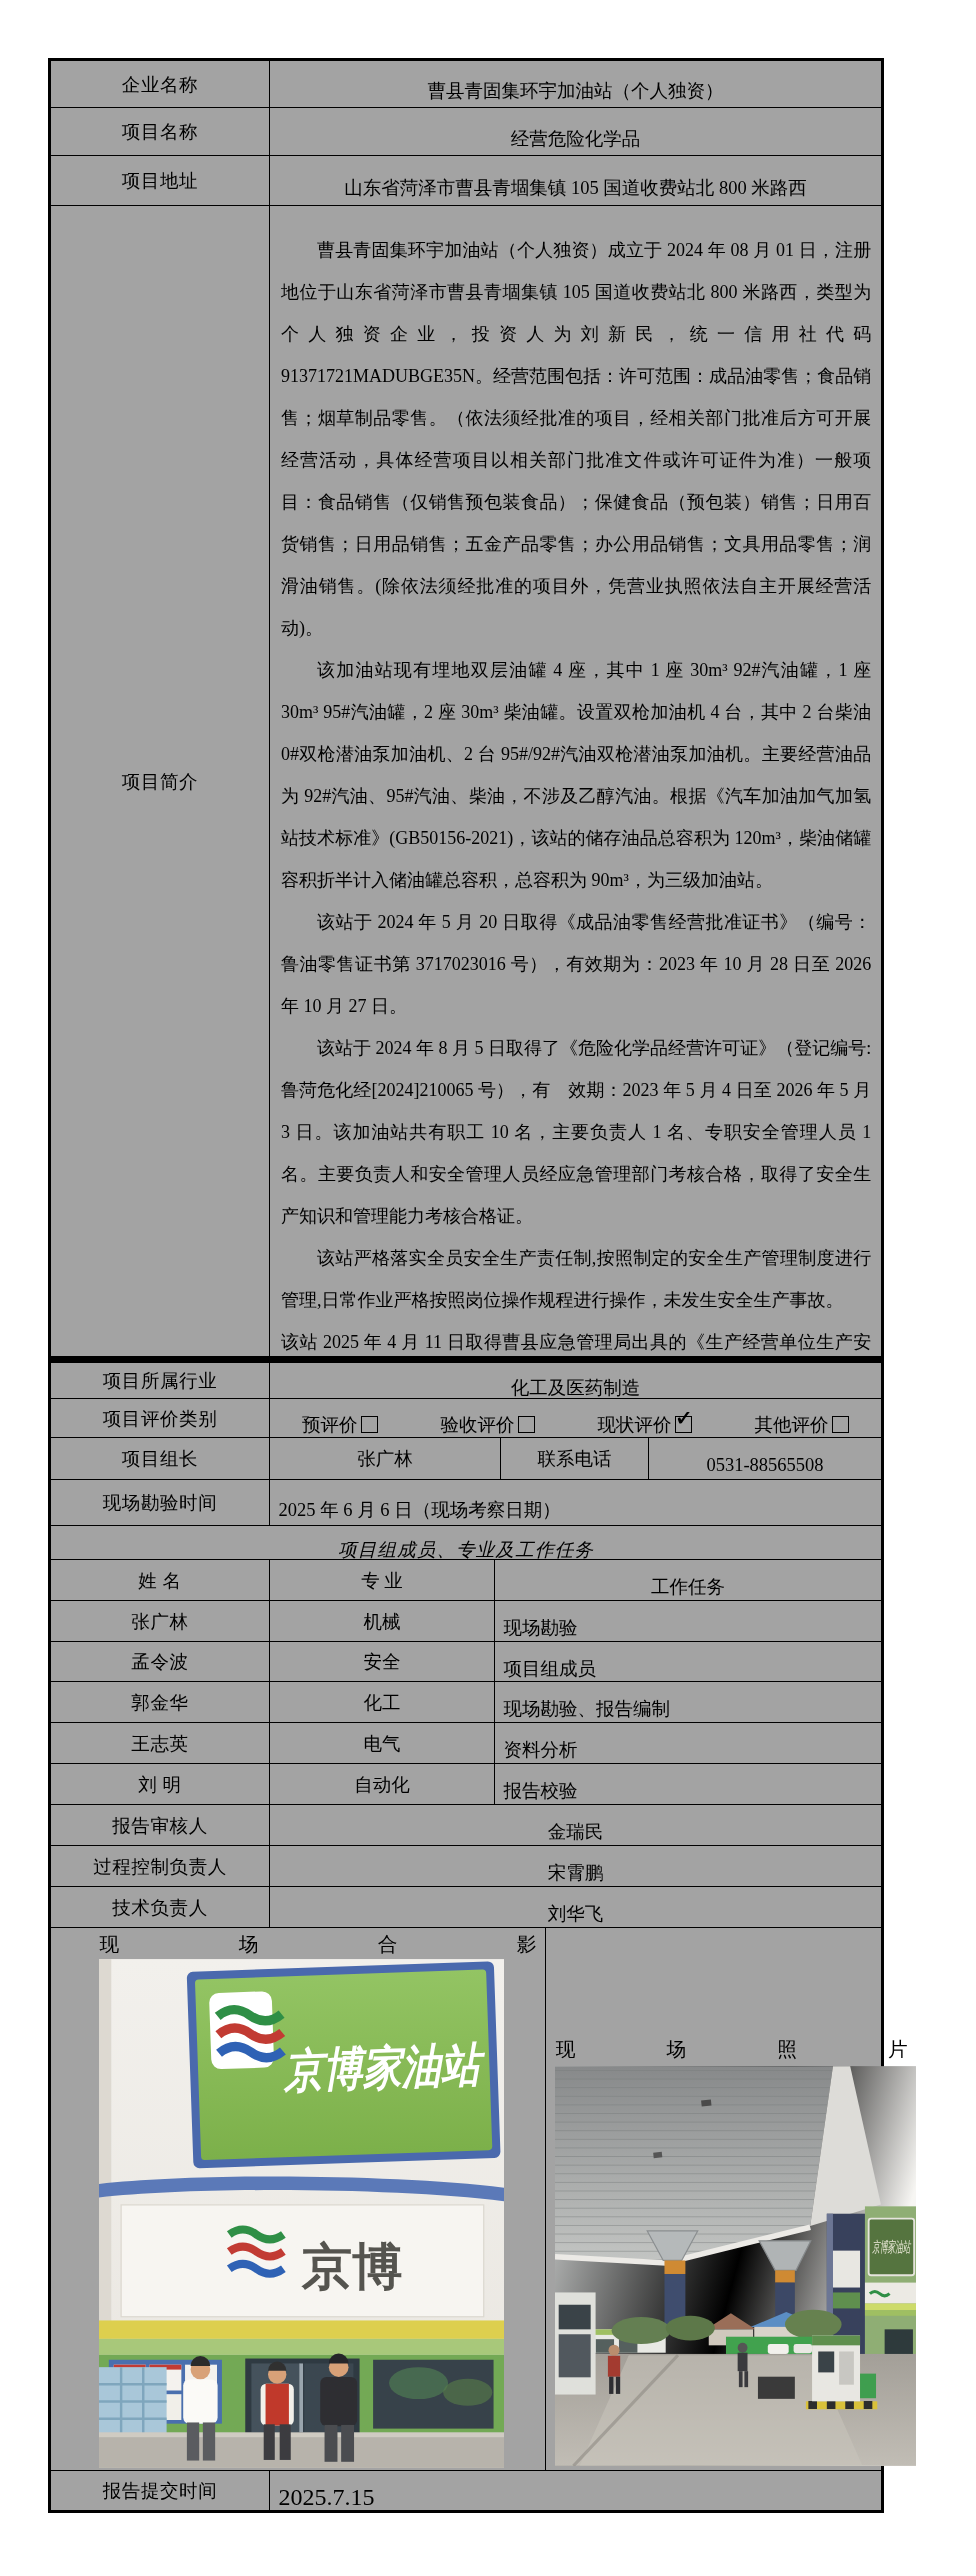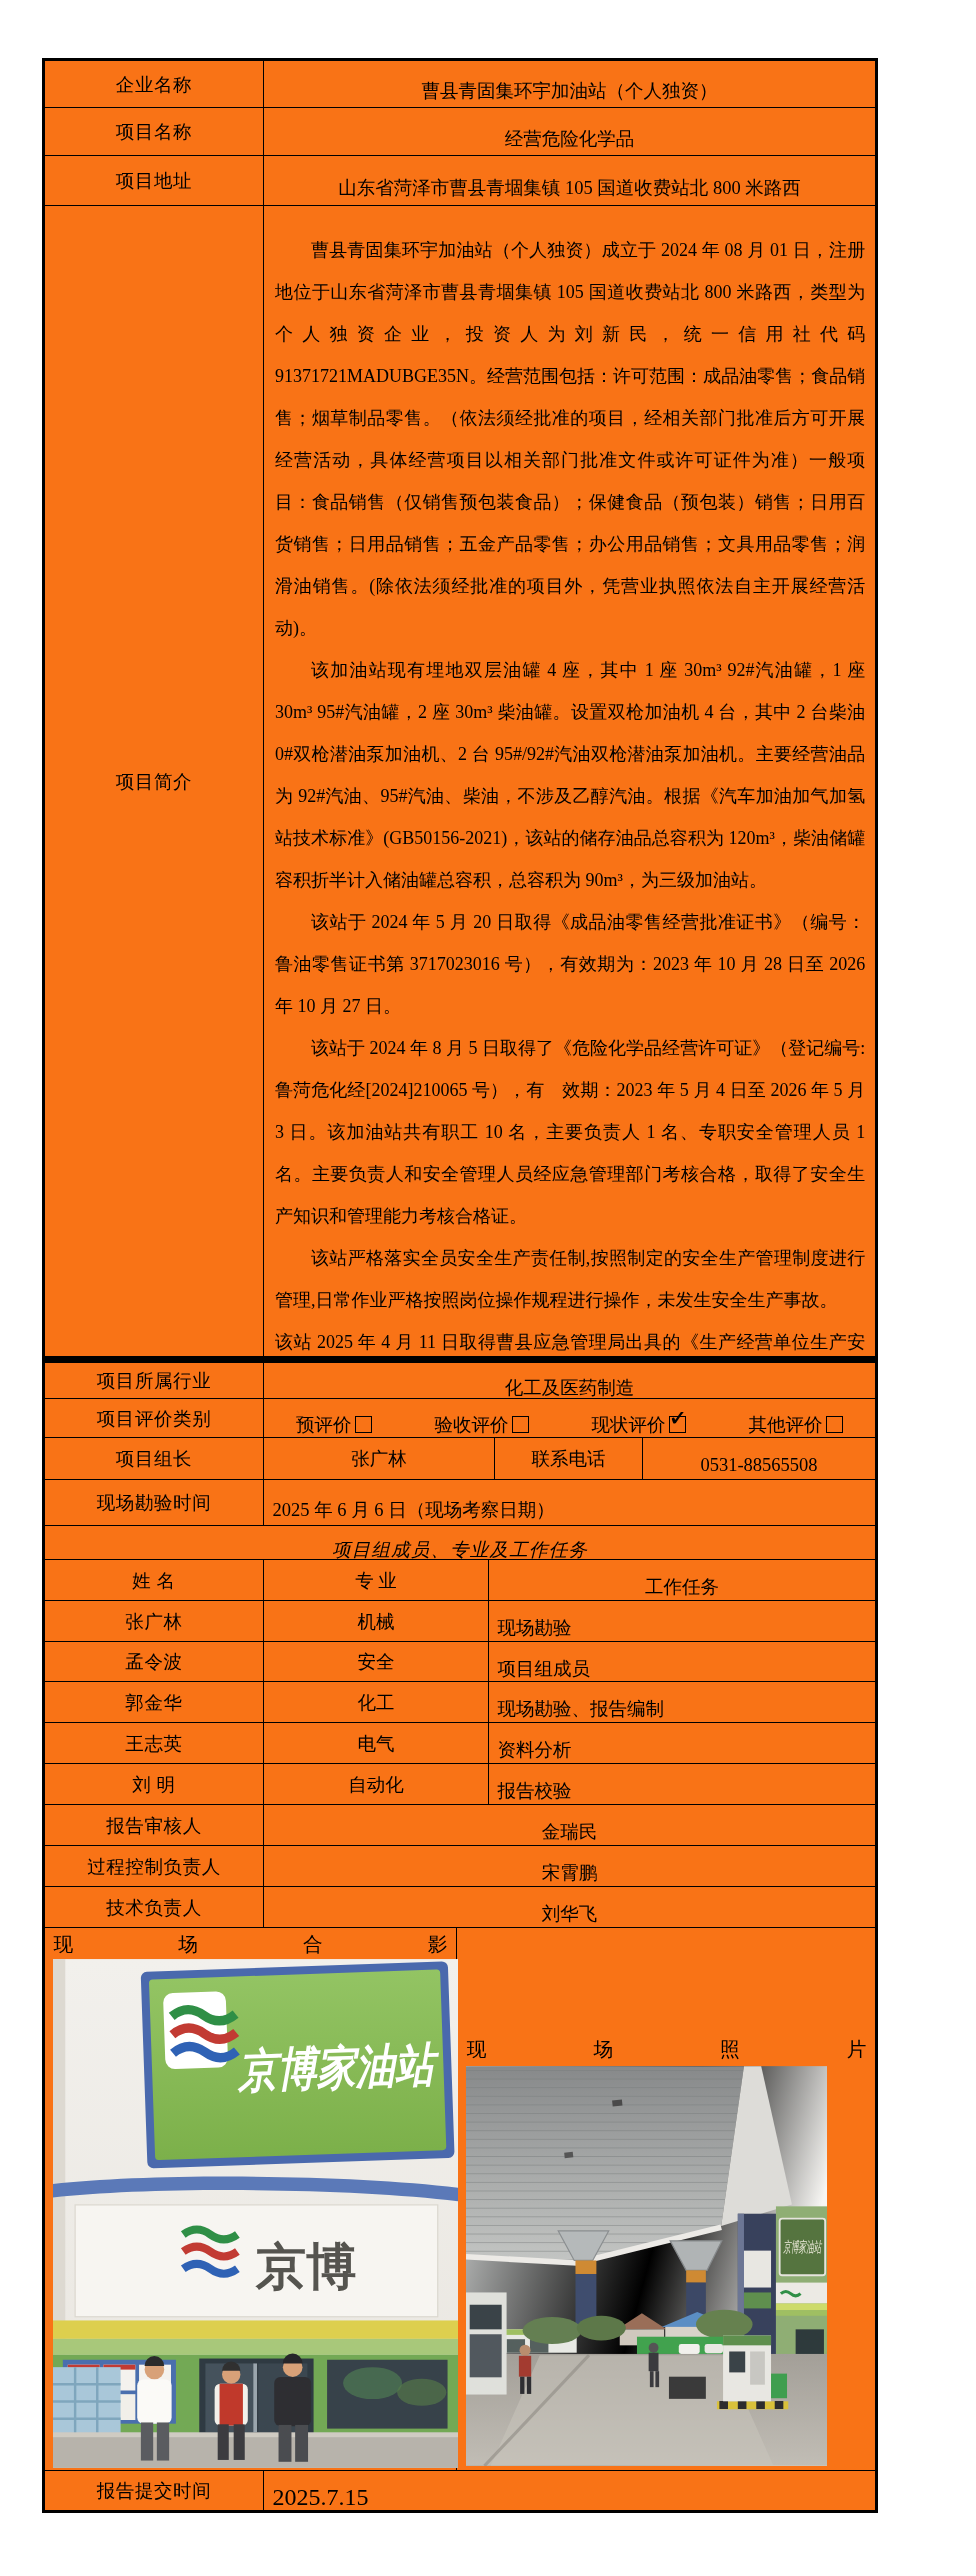--- a/index.html
+++ b/index.html
@@ -1,18 +1,18 @@
 <!DOCTYPE html>
 <html style="font-size:9.8px"><head>
 <meta charset="utf-8">
 <style>
   html,body{margin:0;padding:0;background:#ffffff;}
   .page{position:relative;width:976px;height:2576px;background:#fff;
         font-family:"Liberation Serif","DejaVu Serif",serif;color:#000;overflow:hidden;}
-  .sheet{position:absolute;left:42px;top:58px;width:836px;border:3.1px solid #000;box-sizing:border-box;background:#f97316;}
+  .sheet{position:absolute;left:48px;top:58px;width:836px;border:3.1px solid #000;box-sizing:border-box;background:#a3a3a3;}
   .tr{display:flex;border-bottom:1.8px solid #000;box-sizing:border-box;}
   .tr.thicksep{border-bottom-width:7.4px;}
   .tr.last{border-bottom:0;}
   .td{border-right:1.8px solid #000;box-sizing:border-box;display:flex;align-items:center;justify-content:center;
       font-size:18.5px;overflow:hidden;}
   .td.lastc{border-right:0;margin-top:13px;}
   .td.lab{width:219px;flex:none;text-align:center;letter-spacing:0.6px;}
   .td.grow{flex:1;}
   .td.leftal{justify-content:flex-start;padding-left:8.6px;}
   .td.c2{width:231px;flex:none;}
@@ -20,21 +20,21 @@
   .td.m2{width:225px;flex:none;}
   .summary-cell{display:block;padding:9.8px 9.8px 0 11px;font-size:18px;line-height:42px;text-align:justify;}
   .para{text-indent:36px;margin:0;}
   .para.flush{text-indent:0;}
   .evalcell{display:flex;justify-content:space-between;padding:0 32px;}
   .opt{display:flex;align-items:center;}
   .cb{width:15.4px;height:15.4px;border:1.8px solid #000;margin-left:3.1px;position:relative;flex:none;box-sizing:content-box;}
   .cb .mark{position:absolute;left:-1.8px;top:-13.5px;font-size:27px;font-weight:bold;
             font-family:"DejaVu Sans","Liberation Sans",sans-serif;line-height:27px;}
   .teamhdr{letter-spacing:1.2px;font-style:italic;}
-  .photos-left{width:412px;flex:none;display:block;border-right:1.8px solid #000;box-sizing:border-box;}
+  .photos-left{width:455px;flex:none;display:block;border-right:1.8px solid #000;box-sizing:border-box;margin-left:40px;}
   .photos-right{flex:1;display:block;}
   .ptitle{margin:4.9px 8.6px 0 8.6px;font-size:19.7px;line-height:23.4px;text-align:justify;text-align-last:justify;}
   .ptitle-r{margin:0 8.6px 0 9.8px;}
   .rspacer{height:110px;}
   .photo-frame{display:block;}
   .pl{margin:2.5px 0 0 8px;}
   .pr{margin:4.9px 0 0 9.2px;}
   svg text{font-family:"Liberation Serif","DejaVu Serif",serif;}
 </style>
 </head>

